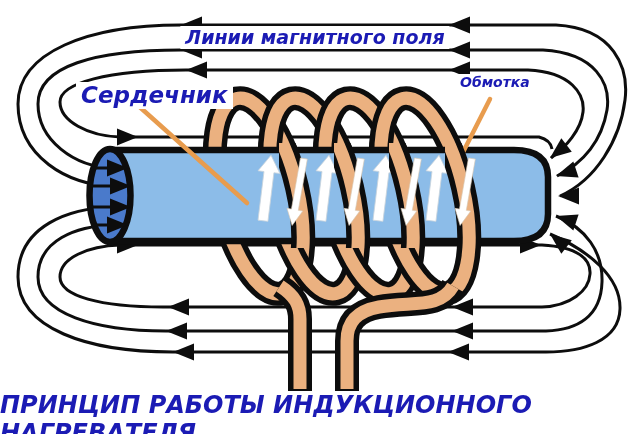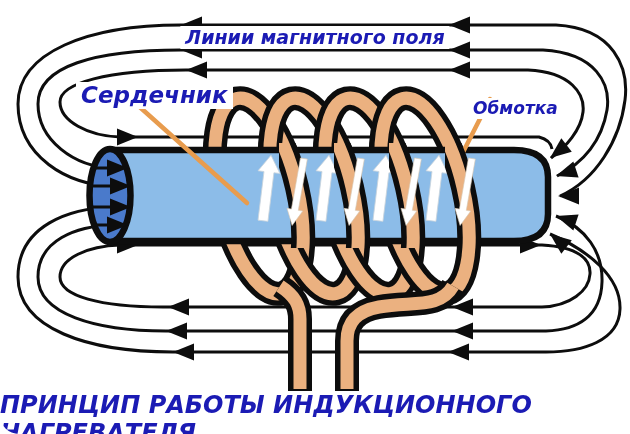--- a/index.html
+++ b/index.html
@@ -1,23 +1,23 @@
 <!DOCTYPE html>
 <html><head>
 <meta charset="utf-8">
 <style>
   html,body{margin:0;padding:0;background:#fff;}
   .stage{position:relative;width:630px;height:434px;background:#fff;overflow:hidden;
-         font-family:"DejaVu Sans",sans-serif;border-radius:19px;}
+         font-family:"DejaVu Sans",sans-serif;}
   .stage svg{position:absolute;left:0;top:0;}
   .lbl{position:absolute;color:#1b1bb4;font-weight:bold;font-style:italic;
        background:#fff;white-space:nowrap;line-height:1.1;padding:1px 5px;}
   .lbl-top{top:26px;left:50%;transform:translateX(-50%);font-size:19px;}
   .lbl-core{top:82px;left:76px;font-size:23px;}
-  .lbl-coil{top:74px;left:468px;font-size:17px;margin-top:24px;}
+  .lbl-coil{top:74px;left:455px;font-size:14px;}
   .lbl-title{position:absolute;top:391px;left:0;width:100%;
        color:#1b1bb4;font-weight:bold;font-style:italic;font-size:24px;}
   .fl{fill:none;stroke:#0d0d0d;stroke-width:3;}
   .wireB{fill:none;stroke:#0d0d0d;stroke-width:24;}
   .wireT{fill:none;stroke:#ebb180;stroke-width:13;}
   .seg{stroke:#0d0d0d;stroke-width:3;}
   .ldr{stroke:#e89c4e;stroke-width:4.5;stroke-linecap:round;}
   .wup{fill:#ffffff;stroke:#c9d4dd;stroke-width:0.8;}
   .wdn{fill:#ffffff;stroke:#d8c9b4;stroke-width:0.6;}
 </style>

